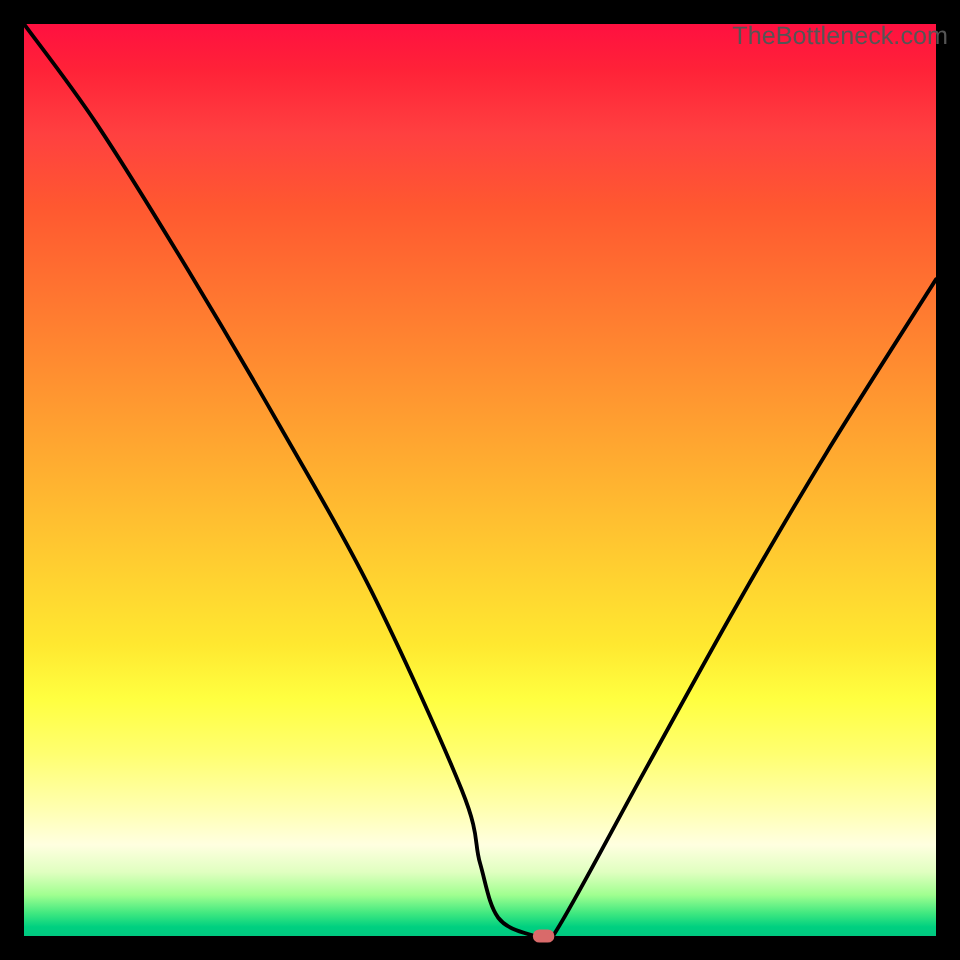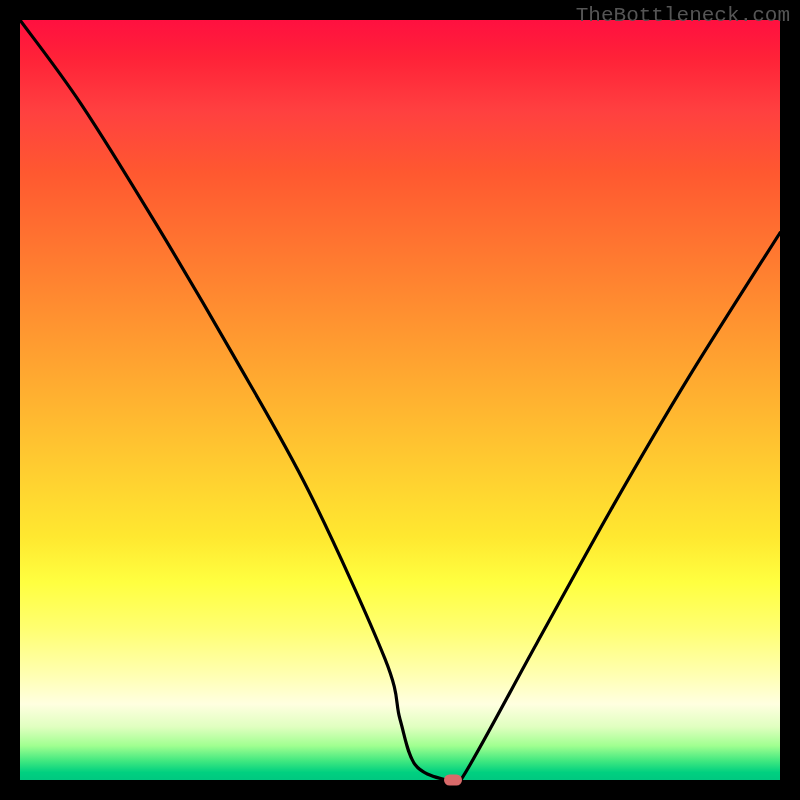--- a/index.html
+++ b/index.html
@@ -40,24 +40,24 @@
       #ffffe0 90%,
       #e0ffc0 93%,
       #a0ff90 95.5%,
       #40e880 97.5%,
       #00d080 99%,
       #00c880 100%
     );
   }
   .watermark {
     position: absolute;
-    top: 4px;
+    top: 19px;
     right: 10px;
     color: #555;
-    font-family: Liberation Mono, monospace;
+    font-family: Liberation Sans, sans-serif;
     font-size: 21px;
     font-weight: normal;
     z-index: 10;
   }
   svg.curve {
     position: absolute;
     left: 0;
     top: 0;
     width: 760px;
     height: 760px;

